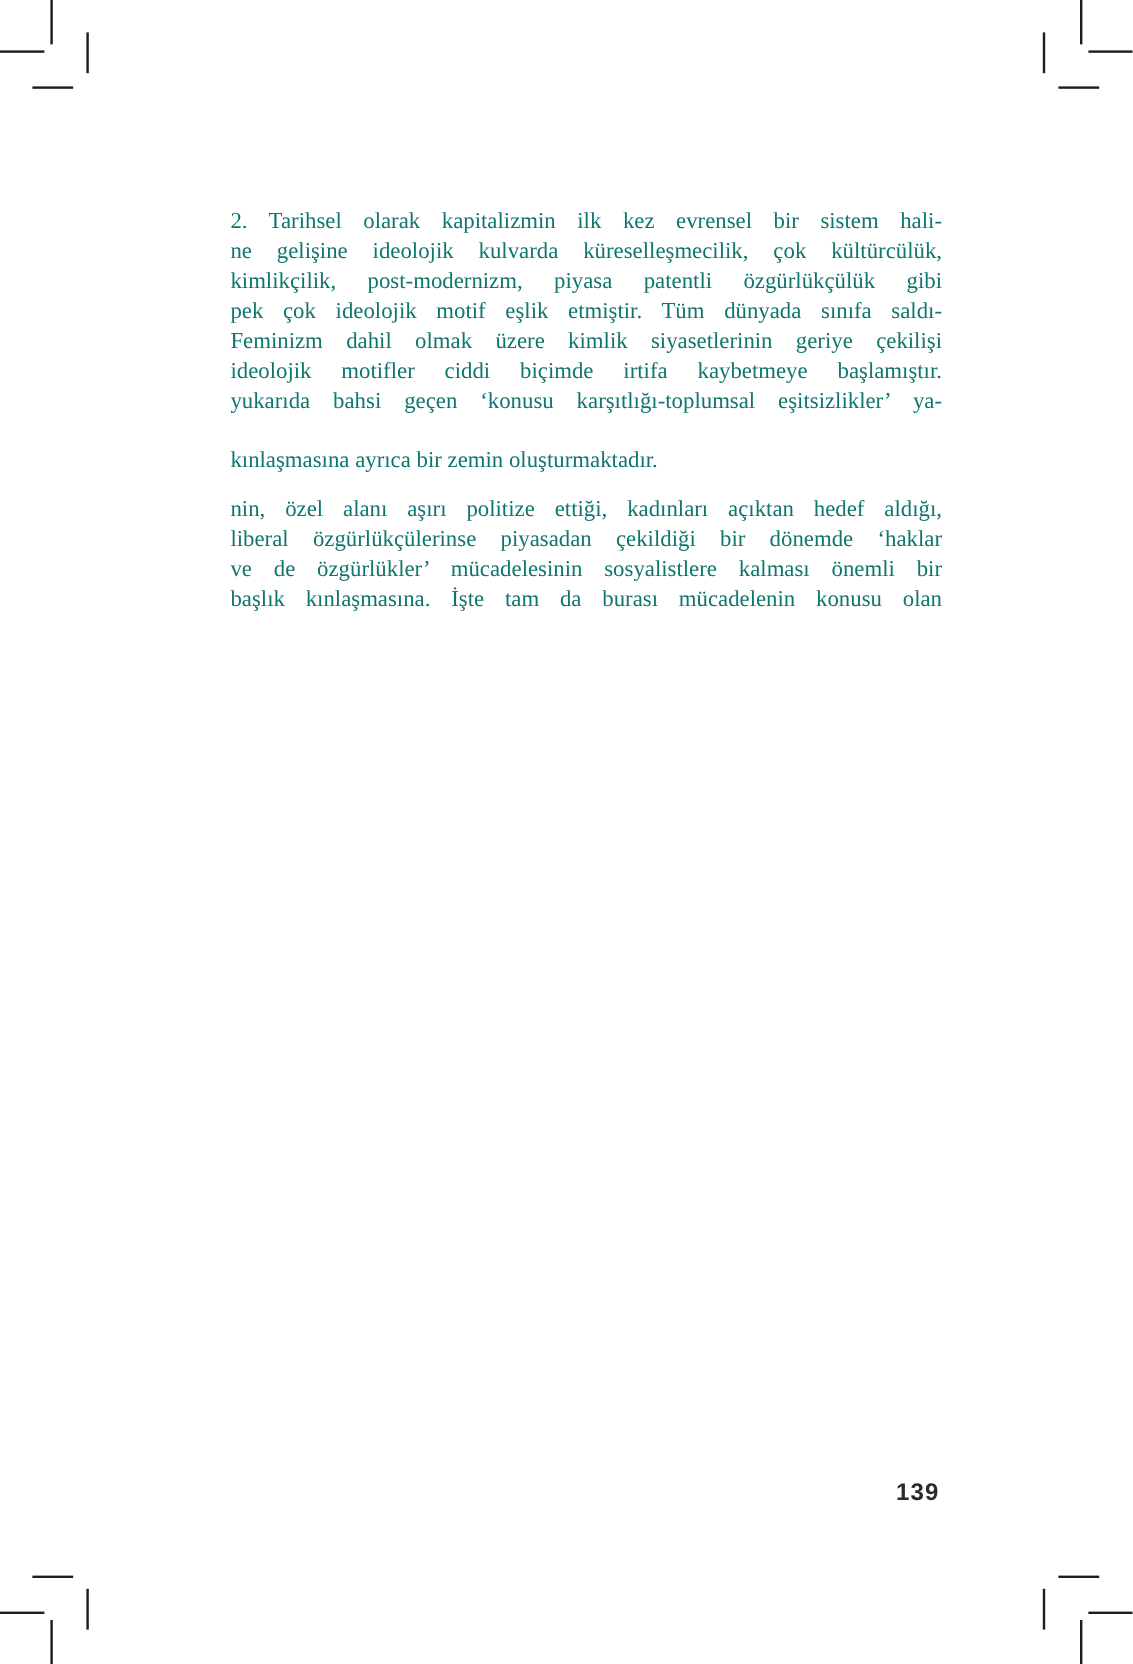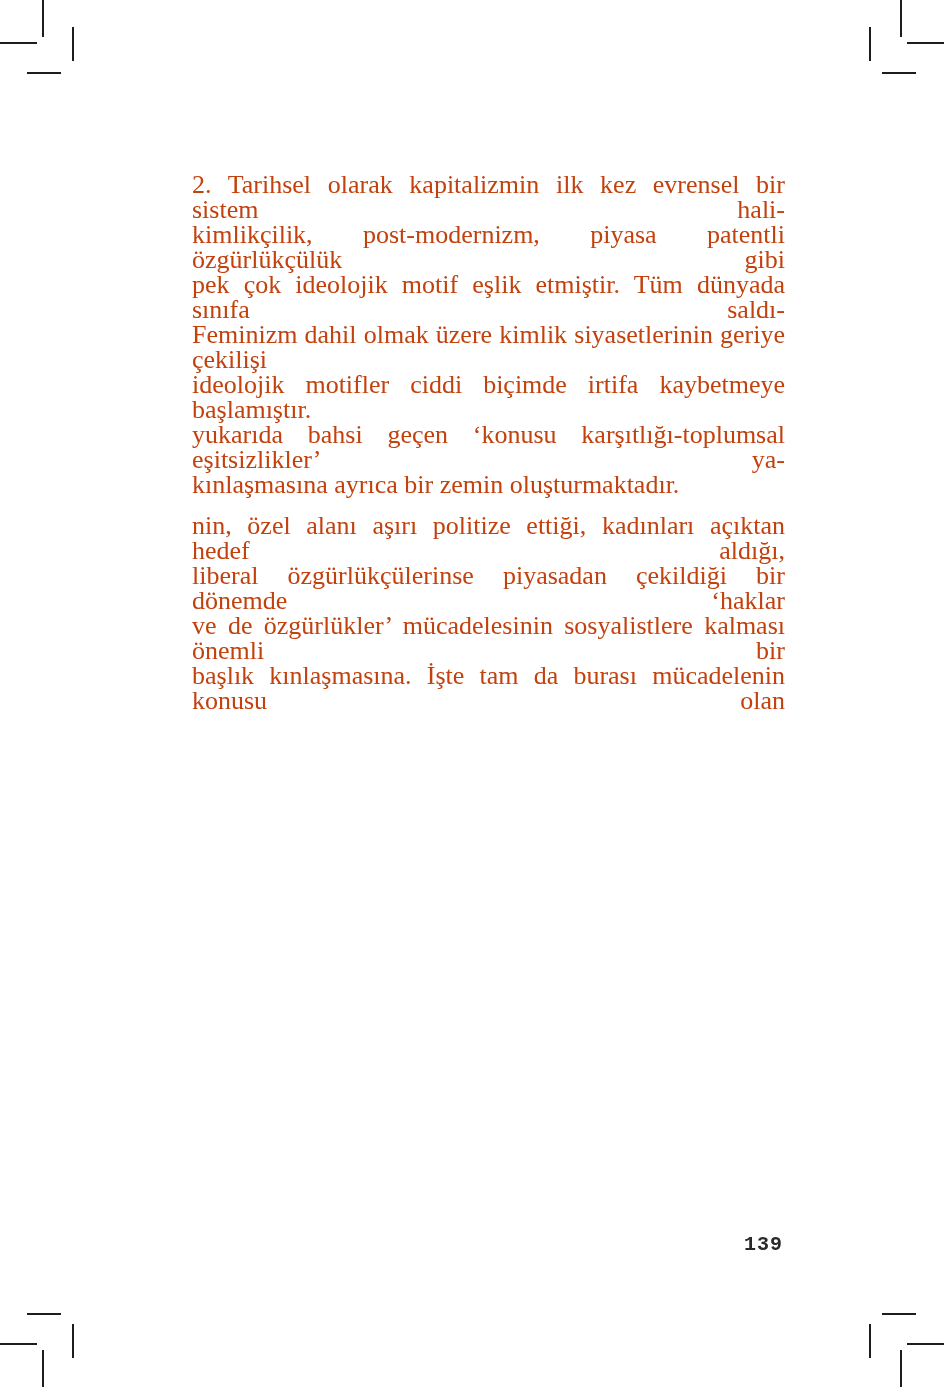--- a/index.html
+++ b/index.html
@@ -16,44 +16,45 @@
     overflow: hidden;
     font-family: "Liberation Serif", "DejaVu Serif", serif;
   }
 
   
   .text-block {
     position: absolute;
     left: 192px;
     top: 172px;
     width: 593px;
-    color: #c2410c;
-    font-size: 26px;
+    color: #0f766e;
+    font-size: 19px;
     line-height: 25px;
     -webkit-font-smoothing: antialiased;
   }
   .para { margin: 0; padding: 0; }
   .para + .para { margin-top: 16px; }
   .line {
     text-align: justify;
     text-align-last: justify;
     -moz-text-align-last: justify;
     white-space: normal;
   }
   .line.last {
     text-align-last: left;
+    margin-top: 24px;
     -moz-text-align-last: left;
   }
 
   
   .page-number {
     position: absolute;
     top: 1233px;
     right: 161px;
-    font-family: Liberation Mono, monospace;
+    font-family: Liberation Sans, sans-serif;
     font-weight: 700;
     font-size: 20px;
     letter-spacing: 1px;
     color: #2a2a2a;
   }
 
   
   .mark {
     position: absolute;
     background: #1d1d1d;
@@ -83,20 +84,21 @@
 
   <div class="mark v" style="left:900px; top:1350px;  height:37px;"></div>
   <div class="mark h" style="left:907px; top:1343px;  width:37px;"></div>
   <div class="mark v" style="left:869px; top:1324px;  height:34px;"></div>
   <div class="mark h" style="left:882px; top:1313px;  width:34px;"></div>
 
   <div class="text-block">
 
     <div class="para">
       <div class="line">2. Tarihsel olarak kapitalizmin ilk kez evrensel bir sistem hali-</div>
+      <div class="line">ne gelişine ideolojik kulvarda küreselleşmecilik, çok kültürcülük,</div>
       <div class="line">kimlikçilik, post-modernizm, piyasa patentli özgürlükçülük gibi</div>
       <div class="line">pek çok ideolojik motif eşlik etmiştir. Tüm dünyada sınıfa saldı-</div>
       <div class="line">Feminizm dahil olmak üzere kimlik siyasetlerinin geriye çekilişi</div>
       <div class="line">ideolojik motifler ciddi biçimde irtifa kaybetmeye başlamıştır.</div>
       <div class="line">yukarıda bahsi geçen ‘konusu karşıtlığı-toplumsal eşitsizlikler’ ya-</div>
       <div class="line last">kınlaşmasına ayrıca bir zemin oluşturmaktadır.</div>
     </div>
 
     <div class="para">
       <div class="line">nin, özel alanı aşırı politize ettiği, kadınları açıktan hedef aldığı,</div>

